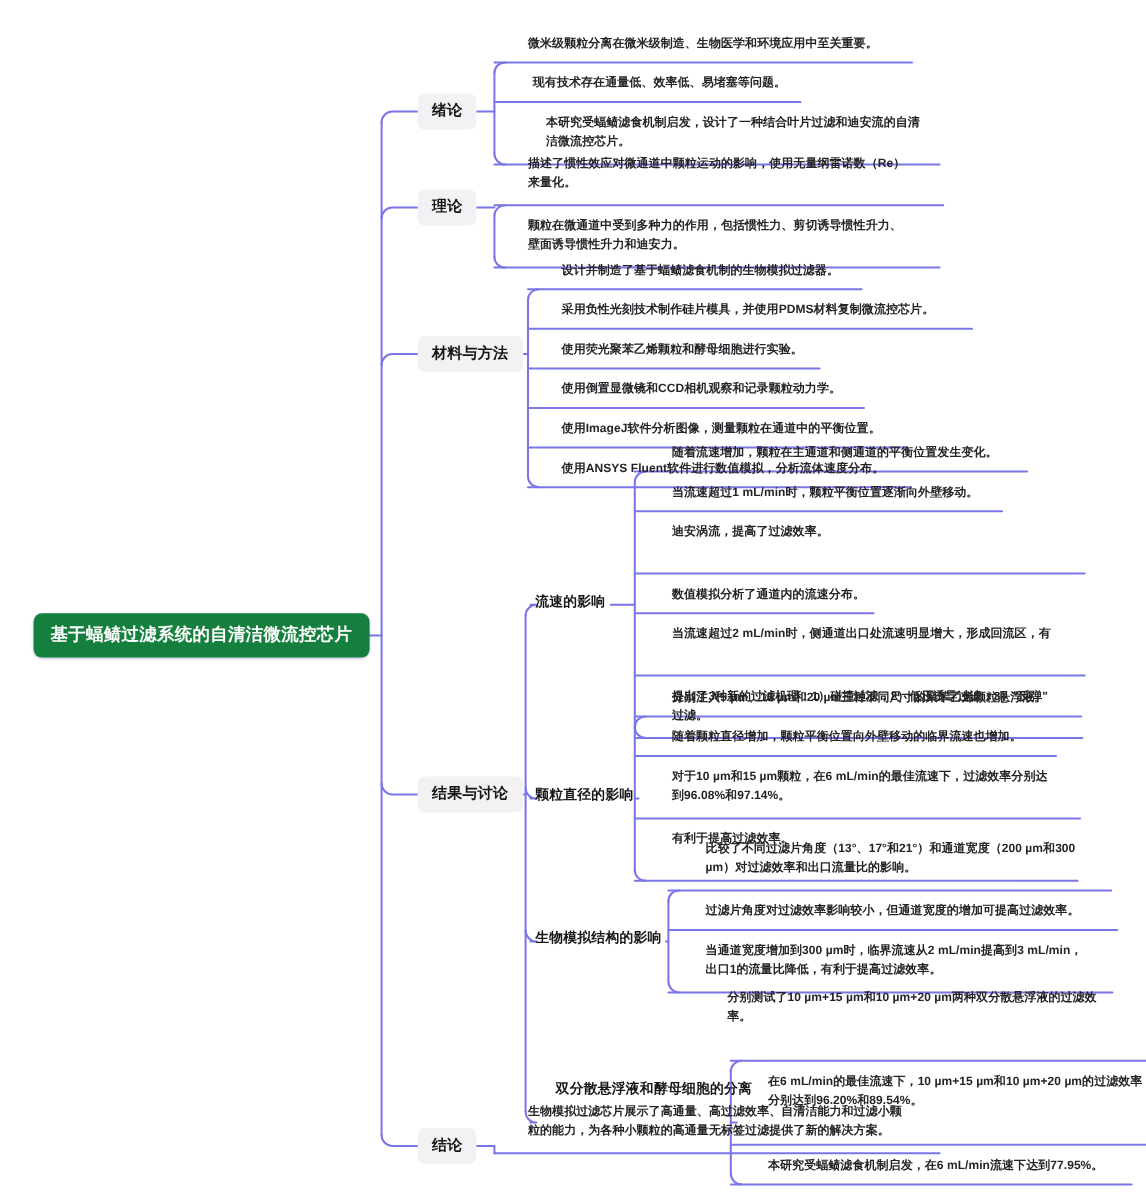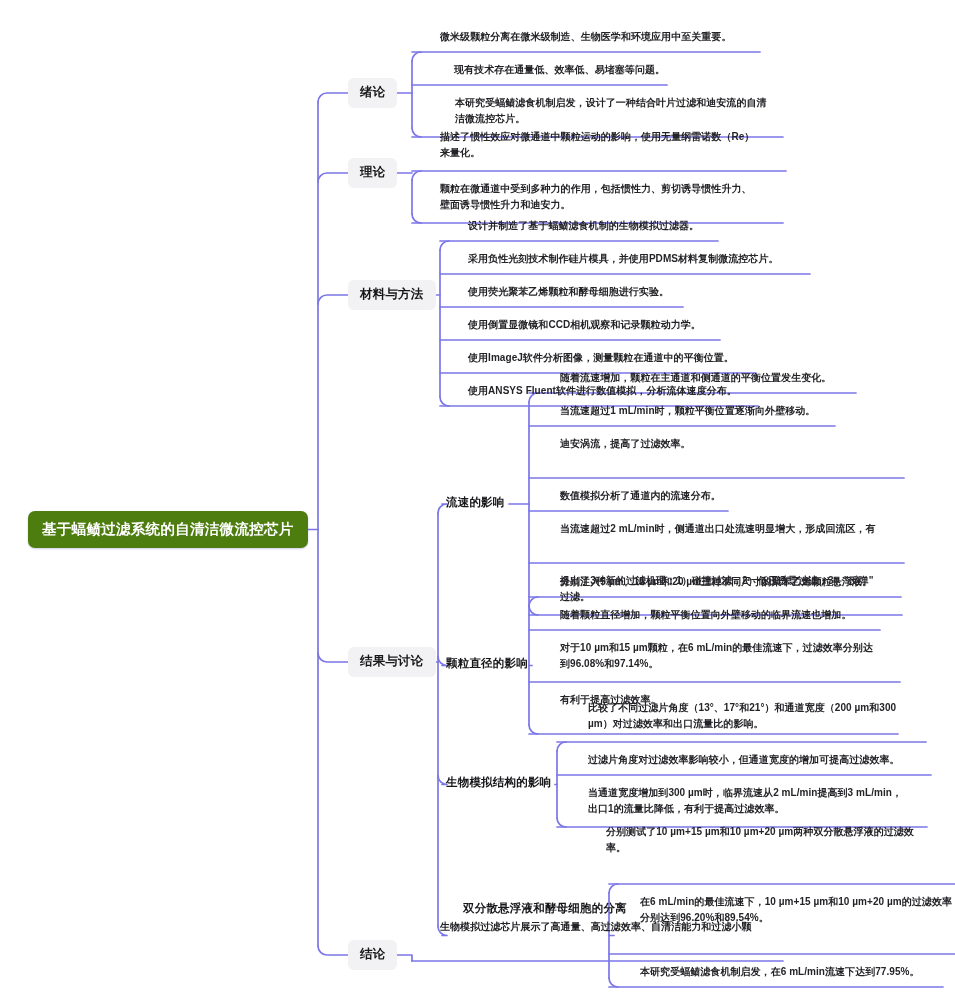--- a/index.html
+++ b/index.html
@@ -26,21 +26,21 @@
     width: 955px;
     height: 998px;
     pointer-events: none;
   }
   .node {
     position: absolute;
     box-sizing: border-box;
   }
   
   .root-node {
-    background: #4d7c0f;
+    background: #15803d;
     color: #ffffff;
     font-size: 14.5px;
     font-weight: bold;
     border-radius: 7px;
     padding: 9px 14px 10px 14px;
     letter-spacing: 0.3px;
     line-height: 1.25;
     white-space: nowrap;
     box-shadow: 0 1px 2px rgba(60,50,170,0.25);
   }
@@ -155,41 +155,42 @@
       <path d="M 436 662 L 438 662" fill="none" stroke="#7b76e8" stroke-width="1.7" stroke-linecap="round" stroke-linejoin="round"></path>
     </svg>
   <div id="nodes">
       <div class="node root-node" style="left: 28px; top: 511px;">基于蝠鲼过滤系统的自清洁微流控芯片</div>
       <div class="node l2-node" style="left: 348px; top: 78px;">绪论</div>
       <div class="node l2-node" style="left: 348px; top: 158px;">理论</div>
       <div class="node l2-node" style="left: 348px; top: 280px;">材料与方法</div>
       <div class="node l2-node" style="left: 348px; top: 647px;">结果与讨论</div>
       <div class="node l2-node" style="left: 348px; top: 940px;">结论</div>
       <div class="node leaf-node" style="left: 414px; top: 28px; max-width: 430px;">微米级颗粒分离在微米级制造、生物医学和环境应用中至关重要。</div>
-      <div class="node leaf-node" style="left: 428px; top: 61px; max-width: 430px;">现有技术存在通量低、效率低、易堵塞等问题。</div>
+      <div class="node leaf-node" style="left: 418px; top: 61px; max-width: 430px;">现有技术存在通量低、效率低、易堵塞等问题。</div>
       <div class="node leaf-node" style="left: 429px; top: 94px; max-width: 430px;">
         <span style="display: block;">本研究受蝠鲼滤食机制启发，设计了一种结合叶片过滤和迪安流的自清</span>
         <span style="display: block;">洁微流控芯片。</span>
       </div>
       <div class="node leaf-node" style="left: 414px; top: 128px; max-width: 430px;">
         <span style="display: block;">描述了惯性效应对微通道中颗粒运动的影响，使用无量纲雷诺数（Re）</span>
         <span style="display: block;">来量化。</span>
       </div>
       <div class="node leaf-node" style="left: 414px; top: 180px; max-width: 430px;">
         <span style="display: block;">颗粒在微通道中受到多种力的作用，包括惯性力、剪切诱导惯性升力、</span>
         <span style="display: block;">壁面诱导惯性升力和迪安力。</span>
       </div>
       <div class="node leaf-node" style="left: 442px; top: 217px; max-width: 430px;">设计并制造了基于蝠鲼滤食机制的生物模拟过滤器。</div>
       <div class="node leaf-node" style="left: 442px; top: 250px; max-width: 430px;">采用负性光刻技术制作硅片模具，并使用PDMS材料复制微流控芯片。</div>
       <div class="node leaf-node" style="left: 442px; top: 283px; max-width: 430px;">使用荧光聚苯乙烯颗粒和酵母细胞进行实验。</div>
       <div class="node leaf-node" style="left: 442px; top: 316px; max-width: 430px;">使用倒置显微镜和CCD相机观察和记录颗粒动力学。</div>
       <div class="node leaf-node" style="left: 442px; top: 349px; max-width: 430px;">使用ImageJ软件分析图像，测量颗粒在通道中的平衡位置。</div>
       <div class="node leaf-node" style="left: 442px; top: 382px; max-width: 430px;">使用ANSYS Fluent软件进行数值模拟，分析流体速度分布。</div>
       <div class="node leaf-node" style="left: 414px; top: 918px; max-width: 430px;">
         <span style="display: block;">生物模拟过滤芯片展示了高通量、高过滤效率、自清洁能力和过滤小颗</span>
+        <span style="display: block;">粒的能力，为各种小颗粒的高通量无标签过滤提供了新的解决方案。</span>
       </div>
       <div class="node leaf-node" style="left: 534px; top: 369px; max-width: 430px;">随着流速增加，颗粒在主通道和侧通道的平衡位置发生变化。</div>
       <div class="node leaf-node" style="left: 534px; top: 402px; max-width: 430px;">当流速超过1 mL/min时，颗粒平衡位置逐渐向外壁移动。</div>
       <div class="node leaf-node" style="left: 534px; top: 435px; max-width: 430px;">
         <span style="display: block;">迪安涡流，提高了过滤效率。</span>
       </div>
       <div class="node leaf-node" style="left: 534px; top: 487px; max-width: 430px;">数值模拟分析了通道内的流速分布。</div>
       <div class="node leaf-node" style="left: 534px; top: 520px; max-width: 430px;">
         <span style="display: block;">当流速超过2 mL/min时，侧通道出口处流速明显增大，形成回流区，有</span>
       </div>

